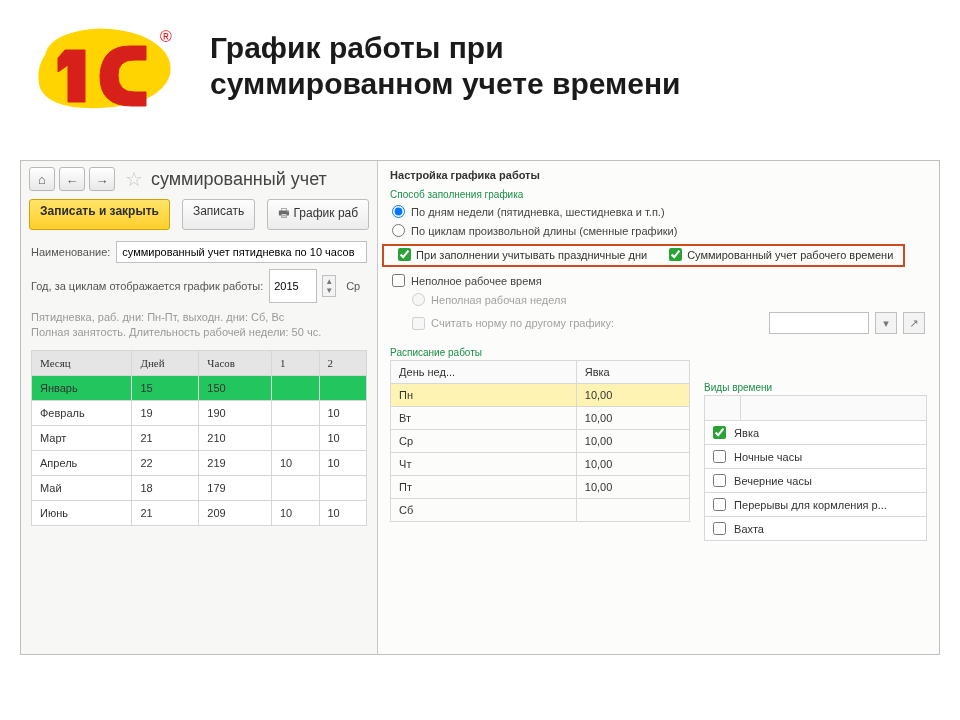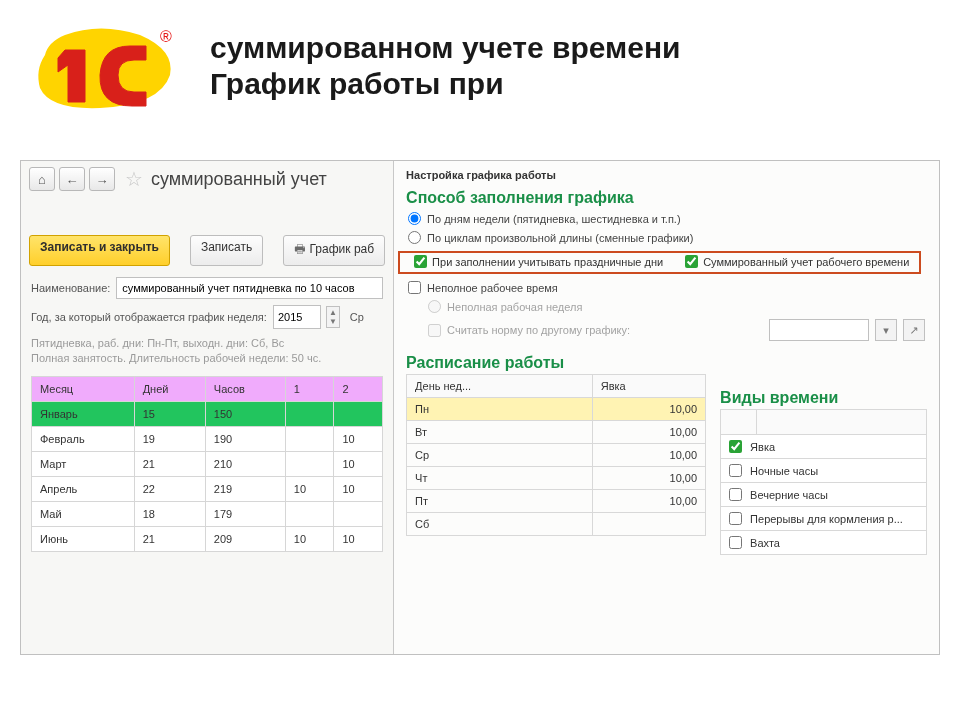--- a/index.html
+++ b/index.html
@@ -79,24 +79,23 @@
   .page-title-inline {
     font-size: 18px;
     color: #444;
     padding-left: 4px;
     white-space: nowrap;
     overflow: hidden;
   }
   .btn-row {
     display: flex;
     padding: 2px 8px 8px;
-    gap: 20px;
+    gap: 12px;
     flex-wrap: nowrap;
     overflow: hidden;
-    margin-top: 36px;
   }
   .btn {
     border: 1px solid #bdbdbd;
     border-radius: 3px;
     padding: 4px 10px;
     font-size: 12px;
     cursor: pointer;
     background: linear-gradient(#fdfdfd,#ececec);
     white-space: nowrap;
   }
@@ -121,21 +120,21 @@
     background: #fff;
     height: 22px;
     padding: 0 5px;
     font-size: 11px;
     flex: 1;
     min-width: 0;
   }
   .spin-input {
     border: 1px solid #c0c0c0;
     background: #fff;
-    height: 24px;
+    height: 34px;
     width: 48px;
     padding: 0 4px;
     font-size: 11px;
   }
   .spin-arrows {
     display:inline-flex;
     flex-direction:column;
     justify-content:center;
     height:22px;
     line-height:9px;
@@ -157,40 +156,40 @@
     border-collapse: collapse;
     width: 100%;
   }
   table.months th, table.months td {
     border: 1px solid #d6d6d6;
     padding: 6px 8px;
     font-size: 11px;
     text-align: left;
   }
   table.months th {
-    background: #f0abfc;
+    background: #e5e5e5;
     font-weight: normal;
     color: #333;
+    font-family: Liberation Serif, serif;
   }
   table.months td { background: #fff; }
   td.num { text-align: right; }
   td.pink { background: #ffd5d2; }
   tr.sel td { background: #22c55e; }
   
   .right-title {
     padding: 8px 12px 2px;
     font-weight: bold;
     font-size: 11px;
     color: #333;
   }
   .section-h {
     color: #1a8f48;
-    font-size: 16px;
+    font-size: 10px;
     padding: 6px 12px 2px;
-    font-weight: bold;
   }
   .radio-row, .check-row {
     display: flex;
     align-items: center;
     gap: 6px;
     padding: 3px 14px;
     font-size: 11px;
     color: #444;
   }
   .radio-row.indent { padding-left: 34px; color:#a3a3a3; }
@@ -218,21 +217,21 @@
     border-collapse: collapse;
     font-size: 11px;
     width: 100%;
   }
   .mini-table th, .mini-table td {
     border: 1px solid #d8d8d8;
     padding: 5px 8px;
     text-align: left;
   }
   .mini-table th { background:#fafafa; font-weight:normal; }
-  td.rnum { text-align:right; }
+  td.rnum { }
   tr.sel-day td { background:#fff3b3; }
   .vid-row {
     display:flex; align-items:center; gap:8px;
     border:1px solid #d8d8d8; border-top:none;
     padding:5px 8px; font-size:11px; background:#fff;
   }
   .vid-head {
     border:1px solid #d8d8d8; width:100%;
     background:#fafafa; height:26px;
     display:flex; align-items:center;
@@ -262,22 +261,22 @@
     <svg viewBox="0 0 150 100" width="150" height="100">
       <path d="M15 35 Q5 50 10 68 Q20 90 70 88 Q130 85 140 55 Q145 30 110 15 Q70 2 35 15 Q18 22 15 35 Z" fill="#ffd400"></path>
       <text x="130" y="22" font-size="16" fill="#e51616" font-family="Arial">®</text>
       <g fill="#d8201a" stroke="#d8201a">
         <path d="M35 30 L55 30 L55 82 L38 82 L38 45 L28 52 L28 38 Z"></path>
         <path d="M100 26 Q72 26 70 55 Q69 86 102 86 L116 86 L116 72 L104 72 Q88 72 88 55 Q88 40 104 40 L116 40 L116 26 Z"></path>
       </g>
     </svg>
   </div>
   <div class="title-block">
+    <div>График работы при</div>
     <div>суммированном учете времени</div>
-    <div>График работы при</div>
   </div>
 </div>
 
 <div class="app-frame">
 
   <div class="left-pane">
     <div class="top-bar">
       <div class="nav-btn">⌂</div>
       <div class="nav-btn">←</div>
       <div class="nav-btn">→</div>
@@ -287,21 +286,21 @@
     <div class="btn-row">
       <div class="btn primary">Записать и закрыть</div>
       <div class="btn">Записать</div>
       <div class="btn"><span class="print-icon">🖶</span><span>График раб</span></div>
     </div>
     <div class="form-row">
       <span class="form-label">Наименование:</span>
       <input class="text-input" value="суммированный учет пятидневка по 10 часов" style="">
     </div>
     <div class="form-row">
-      <span class="form-label">Год, за который отображается график неделя:</span>
+      <span class="form-label">Год, за циклам отображается график работы:</span>
       <input class="spin-input" value="2015" style="">
       <span class="spin-arrows">▲<br>▼</span>
       <span class="form-label" style="margin-left:4px">Ср</span>
     </div>
     <div class="desc">
       <div>Пятидневка, раб. дни: Пн-Пт, выходн. дни: Сб, Вс</div>
       <div>Полная занятость. Длительность рабочей недели: 50 чс.</div>
     </div>
     <div style="padding:0 10px; flex:1; overflow:hidden;">
       <table class="months">

